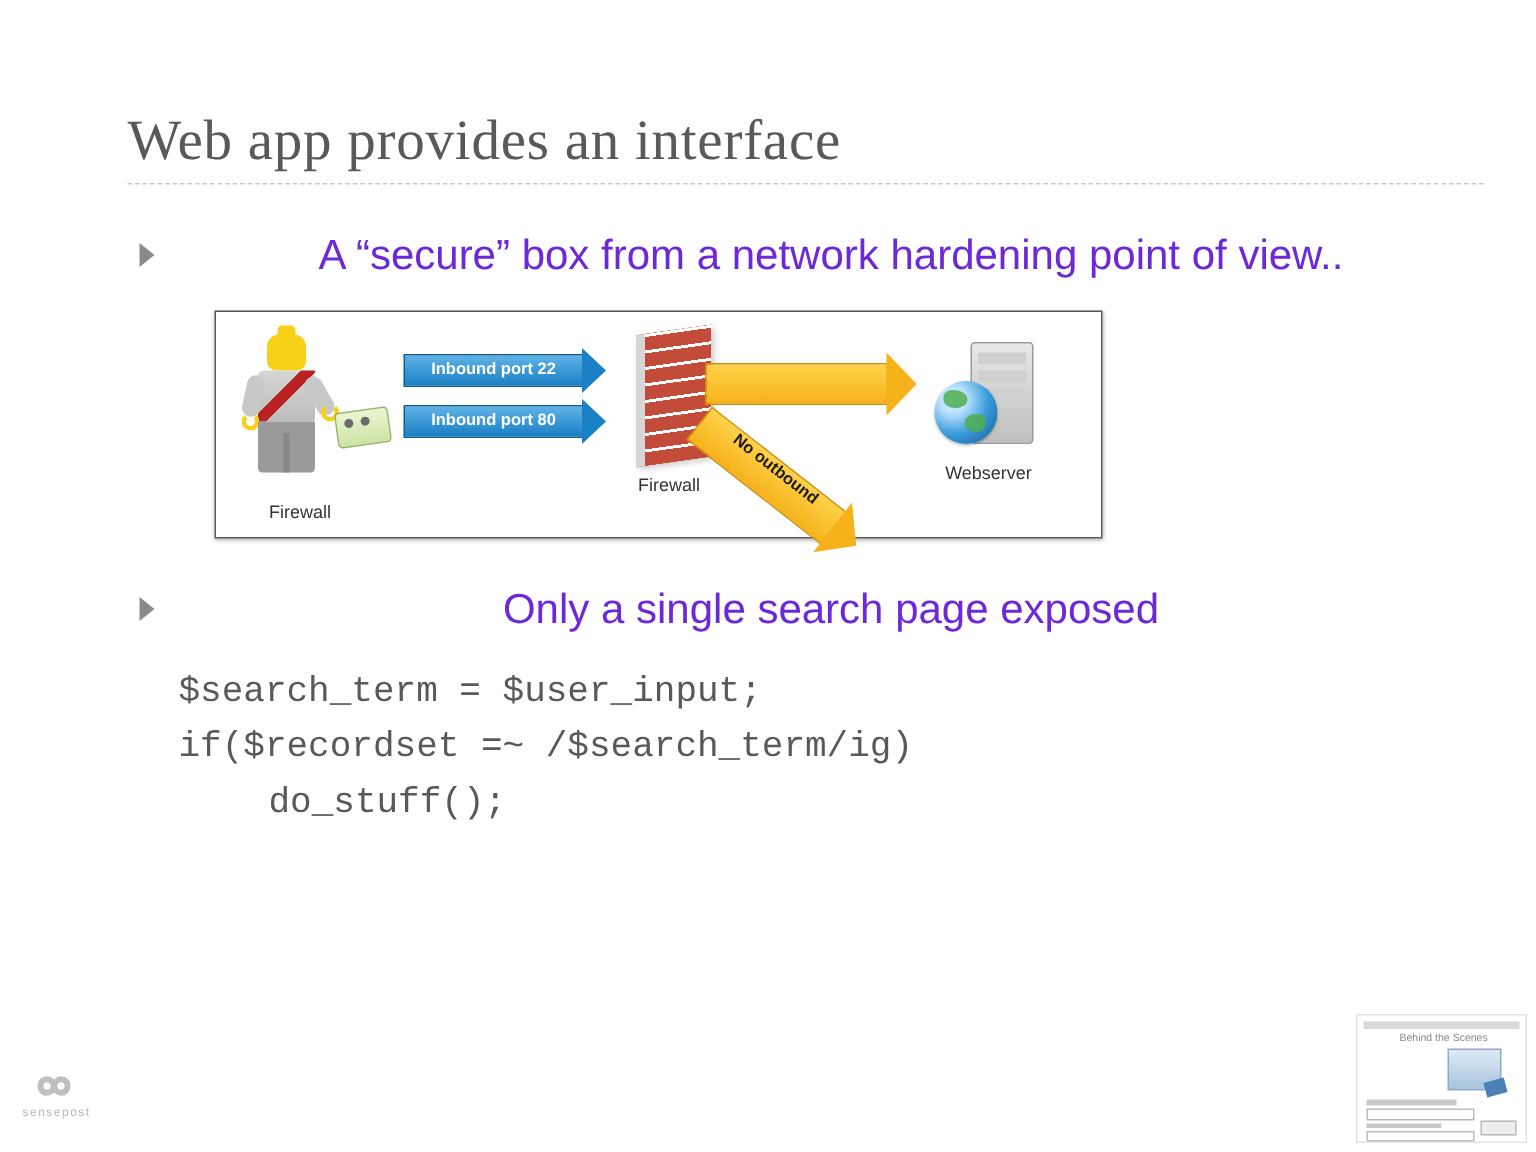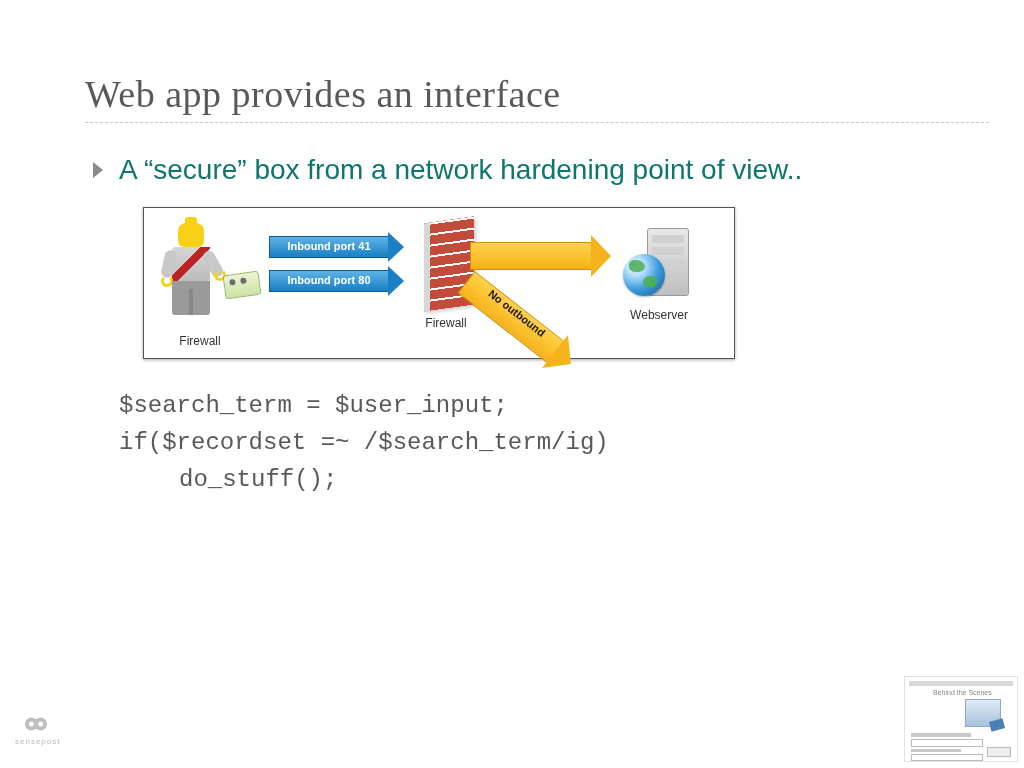--- a/index.html
+++ b/index.html
@@ -38,22 +38,23 @@
   .bullets {
     list-style: none;
     padding: 0;
     margin: 24px 0 0 0;
   }
   .bullets > li {
     position: relative;
     padding-left: 34px;
     font-size: 28px;
     line-height: 1.35;
-    color: #0f766e;
+    color: #6d28d9;
     margin-bottom: 18px;
+    text-align: center;
   }
   .bullets > li::before {
     content: "";
     position: absolute;
     left: 8px;
     top: 11px;
     width: 0;
     height: 0;
     border-top: 8px solid transparent;
     border-bottom: 8px solid transparent;
@@ -387,39 +388,42 @@
           <div class="arm-l"></div>
           <div class="arm-r"></div>
           <div class="hand-l"></div>
           <div class="hand-r"></div>
           <div class="legs"></div>
         </div>
         <div class="device"></div>
       </div>
       <div class="d-label" style="left:26px; top:126px; width:60px;">Firewall</div>
 
-      <div class="arrow-blue arrow1">Inbound port 41</div>
+      <div class="arrow-blue arrow1">Inbound port 22</div>
       <div class="arrow-blue arrow2">Inbound port 80</div>
 
       <div class="firewall"></div>
       <div class="d-label" style="left:272px; top:108px; width:60px;">Firewall</div>
 
       <div class="arrow-orange-h"></div>
       <div class="arrow-orange-d"></div>
       <div class="no-outbound">No outbound</div>
 
       <div class="server">
         <div class="box"></div>
         <div class="globe"></div>
       </div>
       <div class="d-label" style="left:480px; top:100px; width:70px;text-align:center;">Webserver</div>
 
     </div>
   </div>
 
+  <ul class="bullets">
+    <li>Only a single search page exposed</li>
+  </ul>
 
   <div class="code"><span>$search_term = $user_input;</span>
 <span>if($recordset =~ /$search_term/ig)</span>
 <span class="indent">do_stuff();</span></div>
 
 </div>
 
 <div class="logo">
   <svg width="34" height="22" viewBox="0 0 34 22">
     <path d="M8 11 C8 5, 16 5, 17 11 C18 17, 26 17, 26 11 C26 5, 18 5, 17 11 C16 17, 8 17, 8 11 Z" fill="none" stroke="#bfbfbf" stroke-width="4" stroke-linecap="round"></path>

